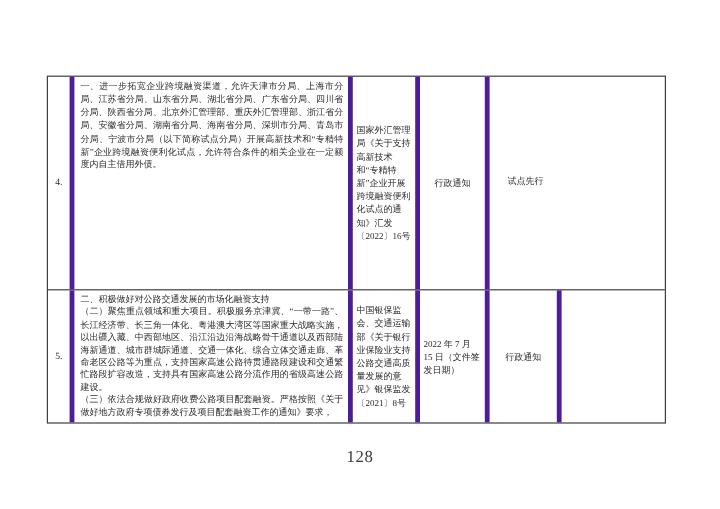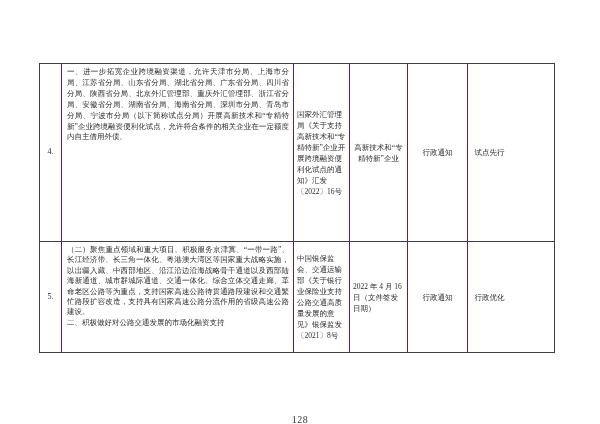--- a/index.html
+++ b/index.html
@@ -18,26 +18,26 @@
   }
   .trow{
     display:grid;
     grid-template-columns:22px 232px 56px 58px 60px 43px 43px;
     box-sizing:border-box;
   }
   .trow.r4{height:178px;border-bottom:1px solid #3f3f3f;}
   .trow.r5{height:110px;}
   .cell{
     box-sizing:border-box;
-    border-right:1px solid #4c1d95;
+    border-right:4px solid #4c1d95;
     overflow:hidden;
     font-size:7.5px;
     line-height:10.8px;
   }
-  .cell.last{border-right:none;}
+  .cell.last{border-right:none;font-family:Liberation Mono, monospace;}
   .c-num{
     display:flex;align-items:center;justify-content:center;
     font-size:8px;
   }
   .c-text{
     padding:3px 4px 2px 5px;
     text-align:justify;
     text-justify:inter-ideograph;
   }
   .c-text p{margin:0;line-height:10.9px;}
@@ -48,68 +48,62 @@
   }
   .c-mid .inner{line-height:11px;text-align:left;}
   .c-center{
     display:flex;align-items:center;justify-content:center;
     text-align:center;padding:2px 3px;
   }
   .c-center .inner{line-height:11px;}
   .page-num{
     position:absolute;left:0;right:0;top:374px;
     text-align:center;
-    font-size:10px;color:#3a3a3a;
+    font-size:14px;color:#3a3a3a;
     letter-spacing:0.5px;
-    margin-top:40px;
   }
 </style>
 </head>
 <body>
 
 <div class="sheet">
 
   <div class="doc-table">
 
     <div class="trow r4">
       <div class="cell c-num">4.</div>
       <div class="cell c-text">
         <p>一、进一步拓宽企业跨境融资渠道，允许天津市分局、上海市分局、江苏省分局、山东省分局、湖北省分局、广东省分局、四川省分局、陕西省分局、北京外汇管理部、重庆外汇管理部、浙江省分局、安徽省分局、湖南省分局、海南省分局、深圳市分局、青岛市分局、宁波市分局（以下简称试点分局）开展高新技术和“专精特新”企业跨境融资便利化试点，允许符合条件的相关企业在一定额度内自主借用外债。</p>
       </div>
       <div class="cell c-mid">
         <div class="inner">国家外汇管理局《关于支持高新技术和“专精特新”企业开展跨境融资便利化试点的通知》汇发〔2022〕16号</div>
       </div>
       <div class="cell c-center">
-        <div class="inner">高新技术和“专精特新”企业</div>
-      </div>
-      <div class="cell c-center">
         <div class="inner">行政通知</div>
       </div>
       <div class="cell c-center last">
         <div class="inner">试点先行</div>
       </div>
     </div>
 
     <div class="trow r5">
       <div class="cell c-num">5.</div>
       <div class="cell c-text">
+        <p>二、积极做好对公路交通发展的市场化融资支持</p>
         <p>（二）聚焦重点领域和重大项目。积极服务京津冀、“一带一路”、长江经济带、长三角一体化、粤港澳大湾区等国家重大战略实施，以出疆入藏、中西部地区、沿江沿边沿海战略骨干通道以及西部陆海新通道、城市群城际通道、交通一体化、综合立体交通走廊、革命老区公路等为重点，支持国家高速公路待贯通路段建设和交通繁忙路段扩容改造，支持具有国家高速公路分流作用的省级高速公路建设。</p>
-        <p>二、积极做好对公路交通发展的市场化融资支持</p>
+        <p>（三）依法合规做好政府收费公路项目配套融资。严格按照《关于做好地方政府专项债券发行及项目配套融资工作的通知》要求，</p>
       </div>
       <div class="cell c-mid">
         <div class="inner">中国银保监会、交通运输部《关于银行业保险业支持公路交通高质量发展的意见》银保监发〔2021〕8号</div>
       </div>
       <div class="cell c-mid">
-        <div class="inner">2022 年 4 月 16 日（文件签发日期）</div>
+        <div class="inner">2022 年 7 月 15 日（文件签发日期）</div>
       </div>
       <div class="cell c-center">
         <div class="inner">行政通知</div>
-      </div>
-      <div class="cell c-center last">
-        <div class="inner">行政优化</div>
       </div>
     </div>
 
   </div>
 
   <div class="page-num">128</div>
 
 </div>
 
 </body></html>

